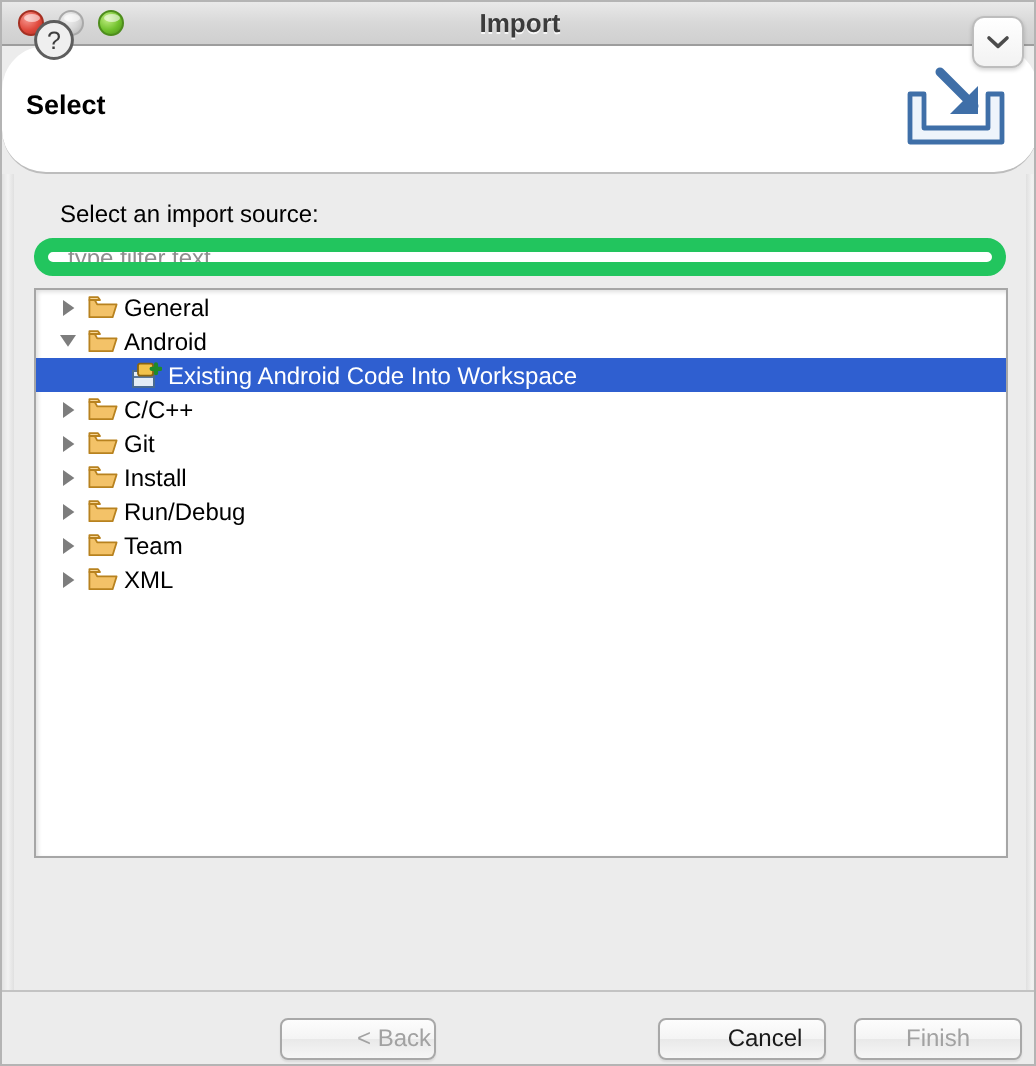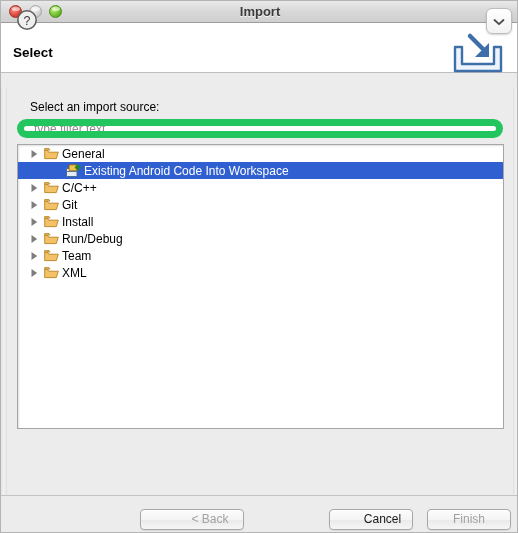--- a/index.html
+++ b/index.html
@@ -74,24 +74,25 @@
     font-weight: bold;
     color: #3b3b3b;
     text-shadow: 0 1px 0 rgba(255,255,255,0.8);
   }
 
   
   .header {
     position: absolute;
     left: 0; top: 22px;
     width: 518px;
-    height: 50px;
+    height: 64px;
     background: #ffffff;
     border-bottom: 1px solid #bdbdbd;
     box-sizing: border-box;
+    border-radius: 22px;
   }
   .page-title {
     position: absolute;
     left: 12px; top: 22px;
     font-size: 13.5px;
     font-weight: bold;
     color: #000000;
   }
   .collapse-btn {
     position: absolute;
@@ -235,21 +236,21 @@
   }
   .btn.disabled { color: #a2a2a2; }
   .btn.default {
     background: linear-gradient(to bottom, #a9cdf4 0%, #6ea8ee 48%, #4f91e8 52%, #8fc2f6 100%);
     border: 1px solid #3a6fbd;
     color: #ffffff;
     font-weight: bold;
     text-shadow: 0 1px 1px rgba(0,0,0,0.3);
     margin-top: 36px;
   }
-  .btn-back   { left: 139px; width: 104px; padding-left: 36px; }
+  .btn-back   { left: 139px; width: 78px; padding-left: 36px; }
   .btn-next   { left: 230px; width: 84px; }
   .btn-cancel { left: 328px; width: 84px; padding-left: 23px; }
   .btn-finish { left: 426px; width: 84px; }
 </style>
 </head>
 <body>
 
 <div class="window">
 
   <div class="titlebar">
@@ -301,20 +302,35 @@
               </svg>
             </span>
             <span class="tree-icon">
               <svg width="15" height="13" viewBox="0 0 15 13">
                 <path d="M0.7 3 L0.7 11.6 L12.3 11.6 L14.3 5.2 L4.6 5.2 L3.4 3 Z" fill="#f3c268" stroke="#b8821f" stroke-width="0.9" stroke-linejoin="round"></path>
                 <path d="M0.7 3 L0.7 1.6 L5 1.6 L6 3 Z" fill="#f7d79a" stroke="#b8821f" stroke-width="0.9" stroke-linejoin="round"></path>
               </svg>
             </span>
             <span class="tree-label">General</span>
           </div>
+          <div class="tree-row">
+            <span class="indent" style="width: 8px;"></span>
+            <span class="twisty">
+              <svg width="10" height="9" viewBox="0 0 10 9">
+                <path d="M1 1.5 L9 1.5 L5 7.4 Z" fill="#7d7d7d"></path>
+              </svg>
+            </span>
+            <span class="tree-icon">
+              <svg width="15" height="13" viewBox="0 0 15 13">
+                <path d="M0.7 3 L0.7 11.6 L12.3 11.6 L14.3 5.2 L4.6 5.2 L3.4 3 Z" fill="#f3c268" stroke="#b8821f" stroke-width="0.9" stroke-linejoin="round"></path>
+                <path d="M0.7 3 L0.7 1.6 L5 1.6 L6 3 Z" fill="#f7d79a" stroke="#b8821f" stroke-width="0.9" stroke-linejoin="round"></path>
+              </svg>
+            </span>
+            <span class="tree-label">Android</span>
+          </div>
           <div class="tree-row selected">
             <span class="indent" style="width: 30px;"></span>
             <span class="twisty"></span>
             <span class="tree-icon">
               <svg width="16" height="14" viewBox="0 0 16 14">
                 <path d="M1.5 4.5 L1.5 12.5 L12 12.5 L12 4.5 Z" fill="#e4ecf6" stroke="#4a6b92" stroke-width="1"></path>
                 <path d="M1.5 7.5 L12 7.5" stroke="#4a6b92" stroke-width="0.9"></path>
                 <rect x="4" y="0.8" width="7.5" height="6" rx="1" fill="#f2c24a" stroke="#8a6410" stroke-width="0.9"></rect>
                 <path d="M13 1.2 L13 5.6 M10.8 3.4 L15.2 3.4" stroke="#1f8a2a" stroke-width="2.1" stroke-linecap="round"></path>
               </svg>

